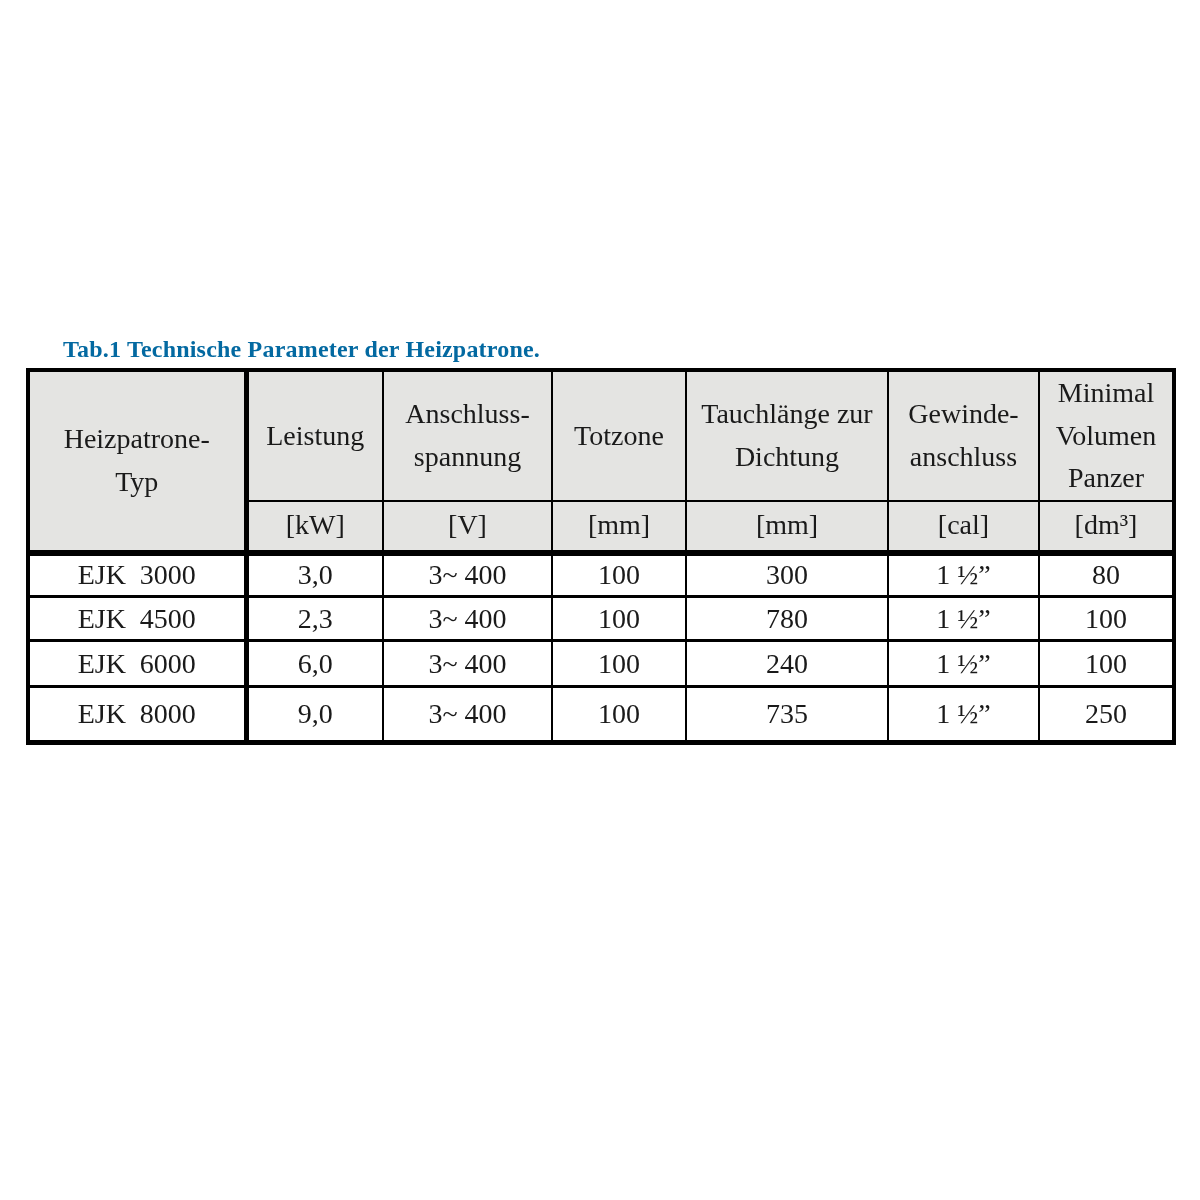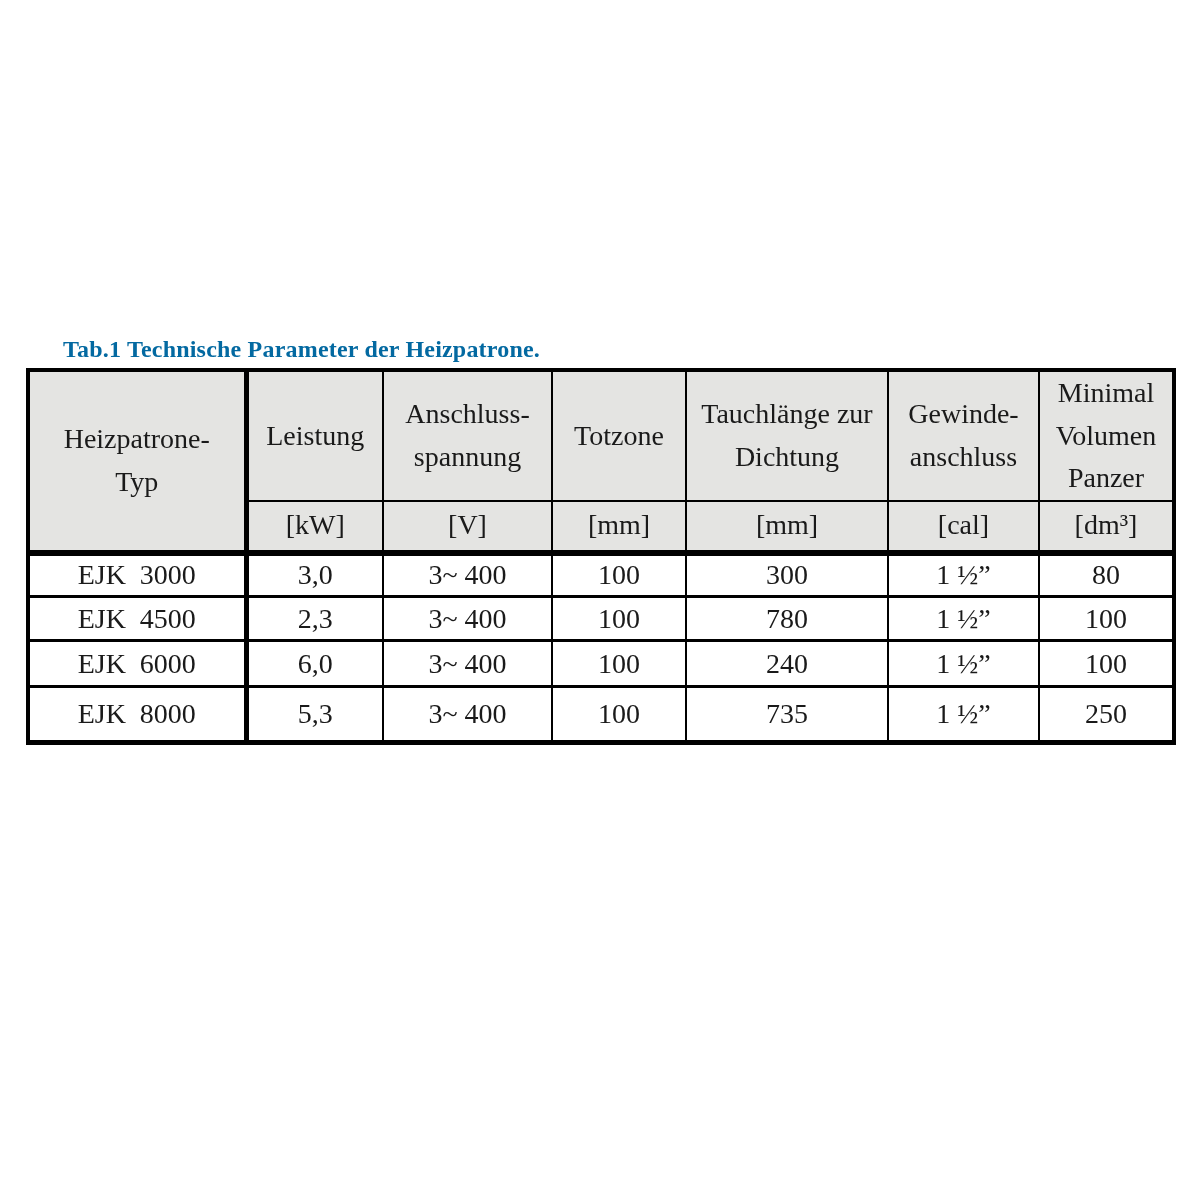--- a/index.html
+++ b/index.html
@@ -146,21 +146,21 @@
         <td class="col-typ">EJK  6000</td>
         <td>6,0</td>
         <td>3~ 400</td>
         <td>100</td>
         <td>240</td>
         <td>1 ½”</td>
         <td>100</td>
       </tr>
       <tr class="r3">
         <td class="col-typ">EJK  8000</td>
-        <td>5,3</td>
+        <td>9,0</td>
         <td>3~ 400</td>
         <td>100</td>
         <td>735</td>
         <td>1 ½”</td>
         <td>250</td>
       </tr>
     </tbody>
   </table>
 
 </div>

